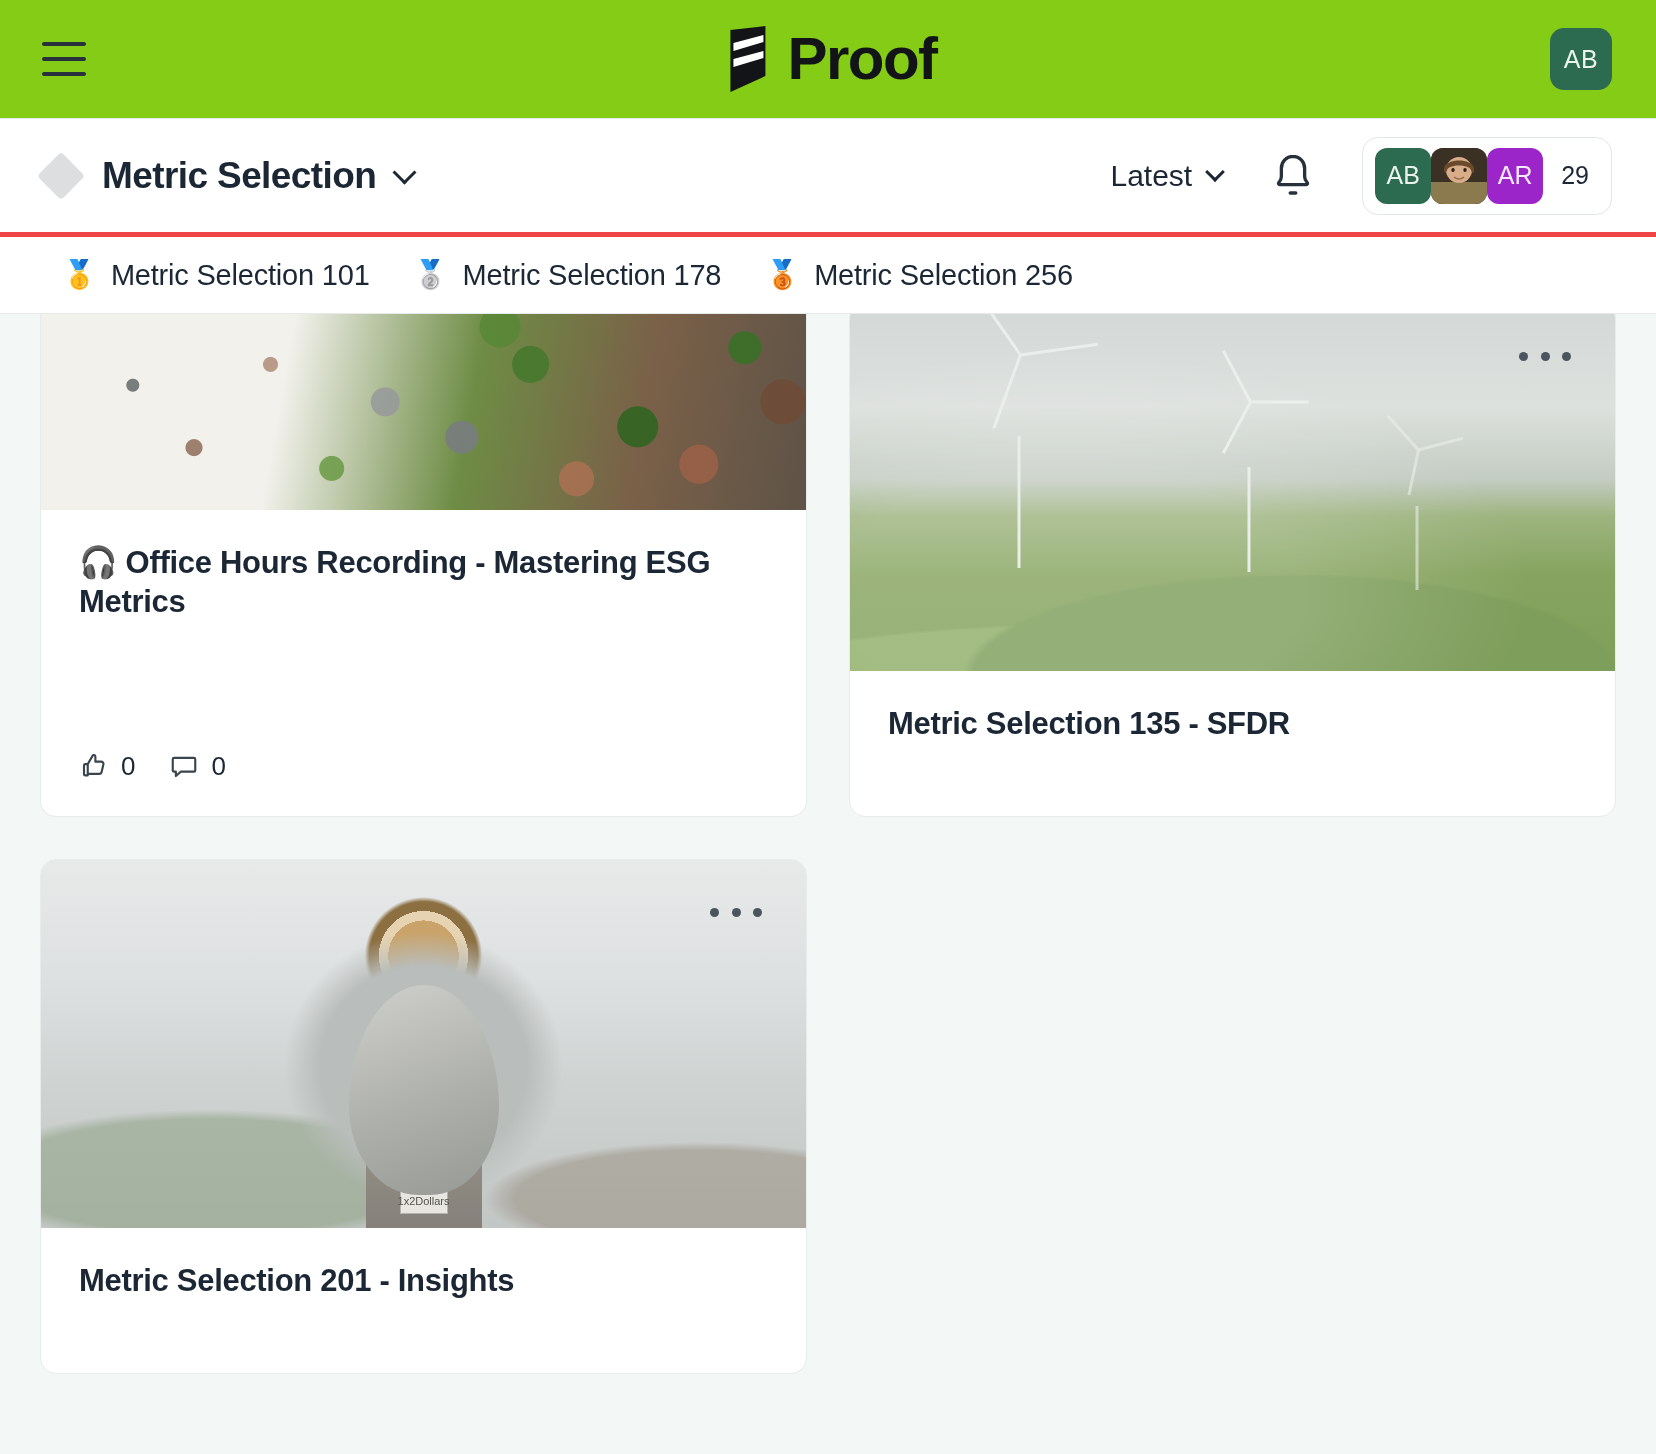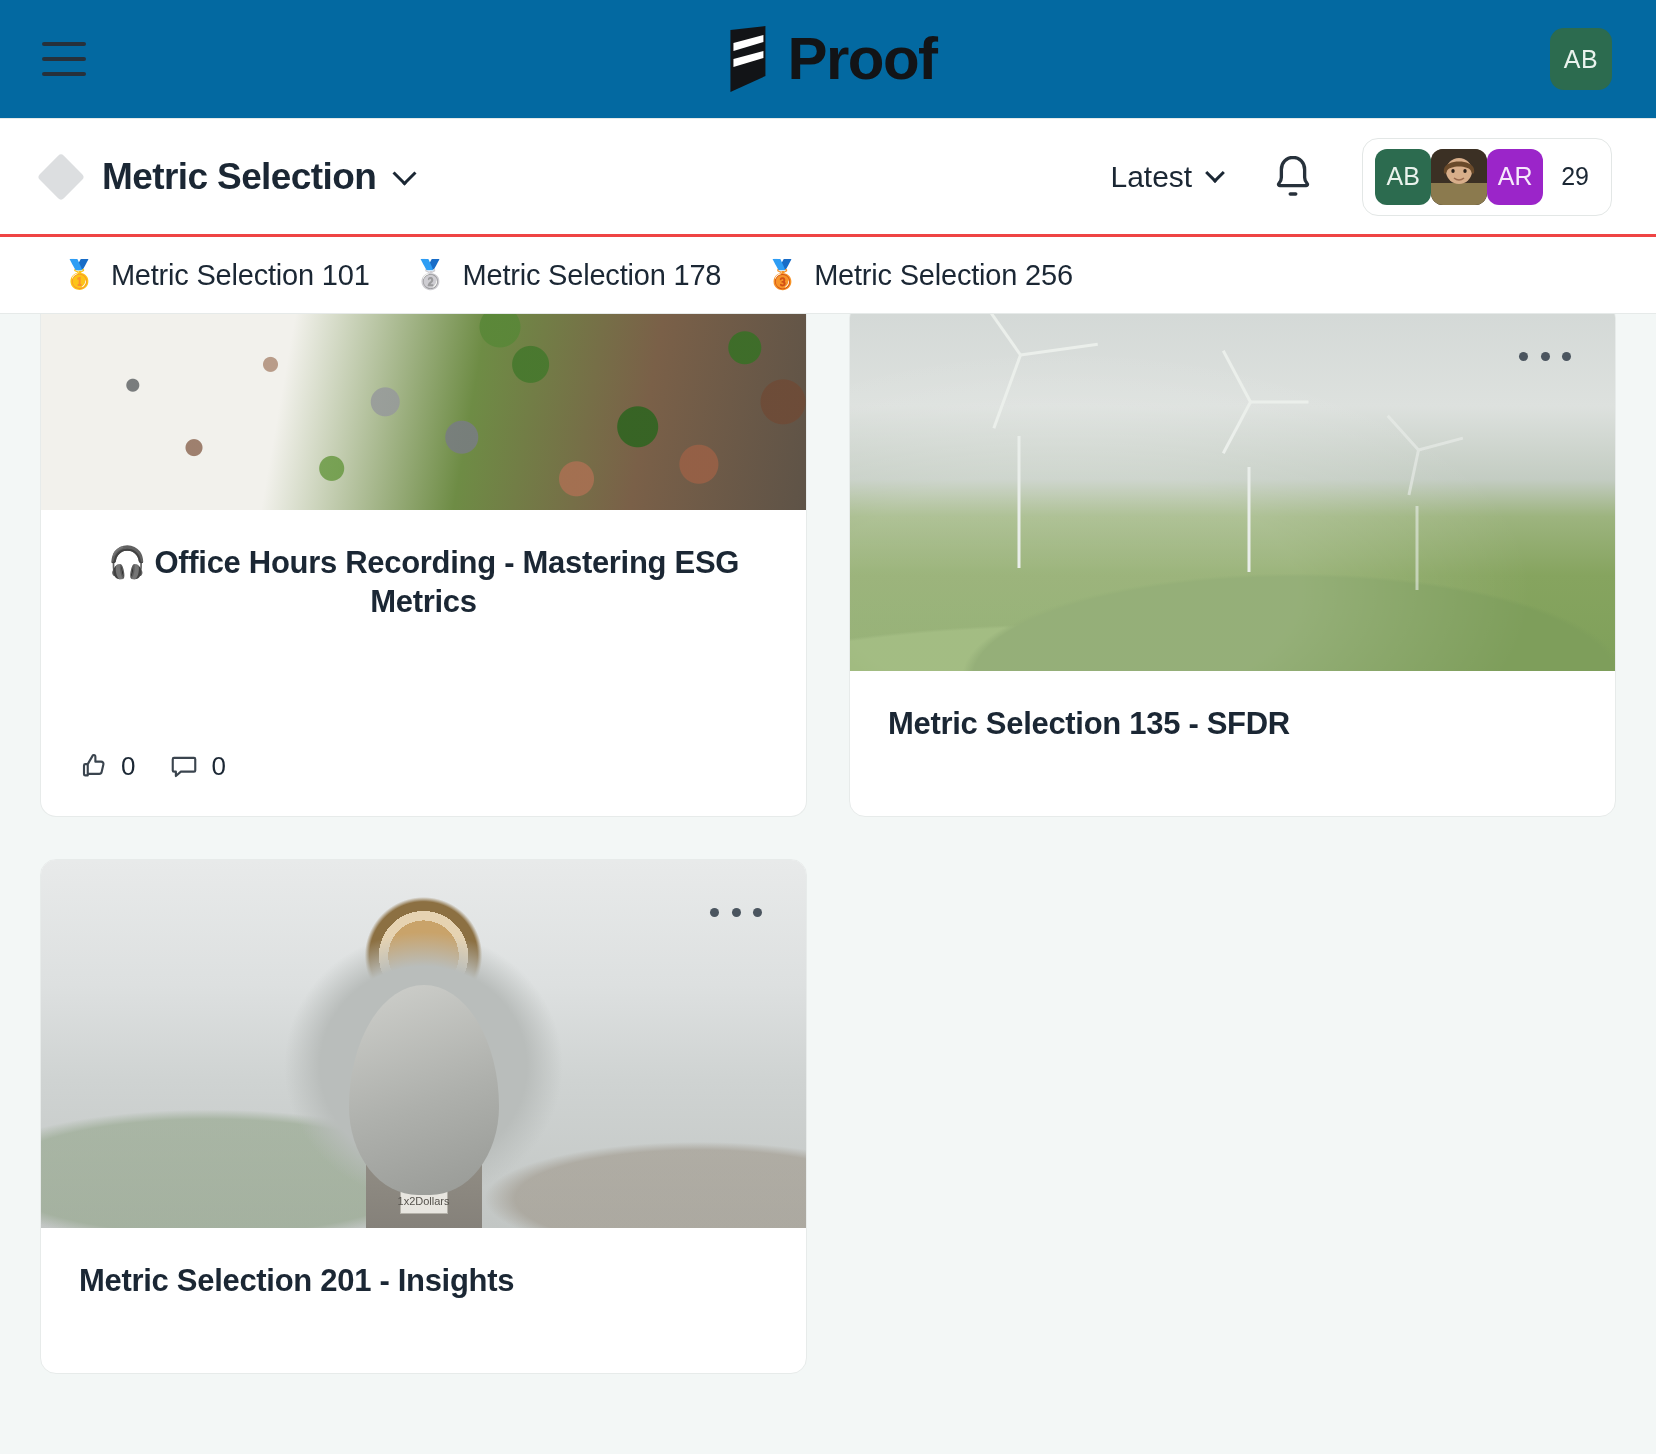--- a/index.html
+++ b/index.html
@@ -7,21 +7,21 @@
     width: 1656px; height: 1454px;
     background: #ffffff;
     font-family: "Liberation Sans", sans-serif;
     overflow: hidden;
   }
   .app { width: 1656px; height: 1454px; display: flex; flex-direction: column; background: #F3F7F6; }
 
   
   .topbar {
     height: 119px; flex: 0 0 119px;
-    background: #0369a1;
+    background: #84cc16;
     border-bottom: 1px solid #E6EAE9;
     display: flex; align-items: center; position: relative;
   }
   .hamburger {
     margin-left: 42px; width: 44px; height: 34px;
     display: flex; flex-direction: column; justify-content: space-between;
     cursor: pointer;
   }
   .hamburger span { display: block; height: 4px; border-radius: 2px; background: #27313B; width: 100%; }
   .brand {
@@ -38,21 +38,21 @@
     width: 62px; height: 62px; border-radius: 14px;
     background: #2C6B4F; color: #EAF3EE;
     display: flex; align-items: center; justify-content: center;
     font-size: 25px; font-weight: 400; letter-spacing: 0.5px; cursor: pointer;
   }
 
   
   .subheader {
     height: 118px; flex: 0 0 118px;
     background: #ffffff;
-    border-bottom: 3px solid #ef4444;
+    border-bottom: 5px solid #ef4444;
     display: flex; align-items: center; padding: 0 44px 0 44px;
   }
   .diamond {
     width: 34px; height: 34px; background: #DCDEE0;
     transform: rotate(45deg); border-radius: 4px; margin-right: 24px; flex: 0 0 auto;
   }
   .page-title {
     font-size: 37px; font-weight: 700; color: #1B2734; letter-spacing: -0.6px; cursor: pointer;
   }
   .chev {
@@ -98,21 +98,21 @@
     flex: 1 1 auto; padding: 0 40px; overflow: hidden; background: #F3F7F6;
   }
   .grid {
     display: grid; grid-template-columns: 1fr 1fr;
     gap: 42px; margin-top: -12px;
   }
   .card {
     background: #ffffff; border: 1px solid #E7EBEA; border-radius: 16px;
     overflow: hidden; display: flex; flex-direction: column; cursor: pointer;
   }
-  .card.clipped-top { border-top: none; border-top-left-radius: 0; border-top-right-radius: 0; text-align: center; }
+  .card.clipped-top { border-top: none; border-top-left-radius: 0; border-top-right-radius: 0; }
   .card-media { width: 100%; position: relative; overflow: hidden; }
   .card-media.h1 { height: 208px; }
   .card-media.h2 { height: 368px; }
   .card-body { padding: 34px 38px 0 38px; flex: 1 1 auto; }
   .card-title {
     font-size: 31px; font-weight: 700; color: #1B2734;
     line-height: 1.25; letter-spacing: -0.3px;
   }
   .card-actions { display: flex; align-items: center; gap: 34px; padding: 38px 38px 34px 38px; }
   .action { display: flex; align-items: center; gap: 12px; cursor: pointer; }

